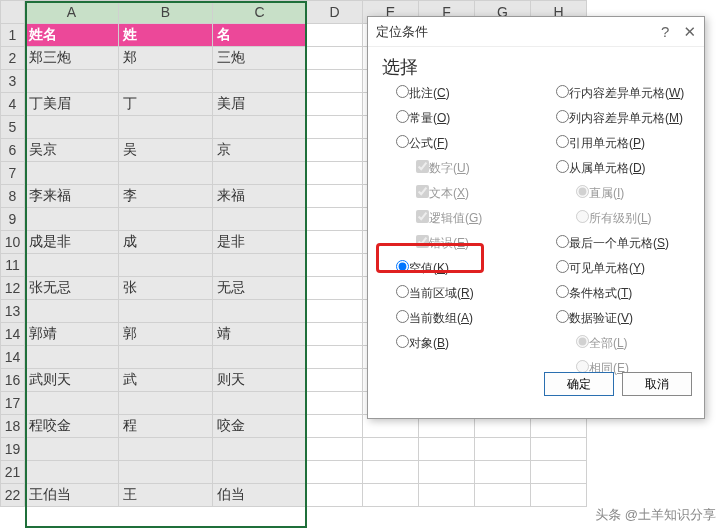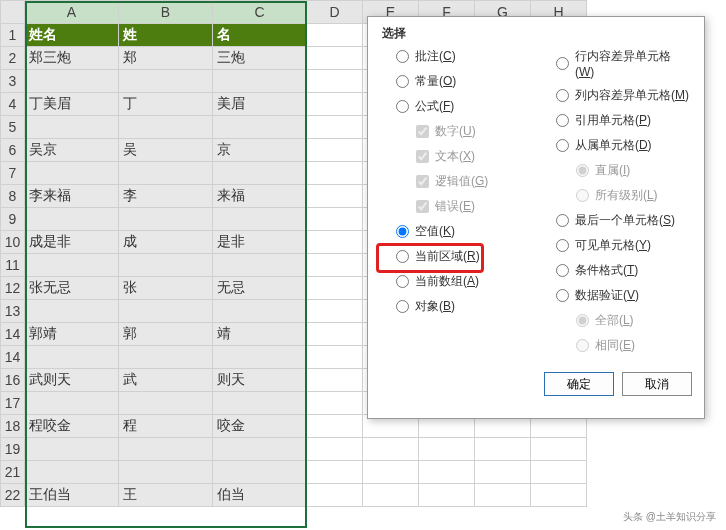--- a/index.html
+++ b/index.html
@@ -8,49 +8,49 @@
   
   .sheet { position: absolute; left: 0; top: 0; border-collapse: collapse; }
   .sheet td, .sheet th { border: 1px solid #d0d0d0; font-size: 14px; height: 23px; vertical-align: middle; }
   .col-hdr { background: #e6e6e6; text-align: center; color: #444; font-weight: normal; }
   .col-hdr.sel { background: #c8e0c8; }
   .row-hdr { background: #e6e6e6; text-align: center; color: #444; font-weight: normal; width: 24px; }
   .ch0 { width: 24px; } .chA { width: 94px; } .chB { width: 94px; } .chC { width: 94px; }
   .chD { width: 56px; } .chE { width: 56px; } .chF { width: 56px; } .chG { width: 56px; } .chH { width: 56px; }
 
   .cell { background: #fff; padding-left: 4px; color: #333; }
-  .hdr-cell { background: #4d7c0f; color: #fff; font-weight: bold; padding-left: 4px; }
+  .hdr-cell { background: #ec4899; color: #fff; font-weight: bold; padding-left: 4px; }
   .sel-cell { background: #e8e8e8; }
 
   
   .sel-border { position: absolute; border: 2px solid #1f6f3a; pointer-events: none; left: 25px; top: 1px; width: 282px; height: 527px; }
 
   
   .dialog { position: absolute; left: 367px; top: 16px; width: 338px; height: 403px; background: #fff; border: 1px solid #999; box-shadow: 2px 2px 8px rgba(0,0,0,0.25); }
   .dlg-title { height: 30px; line-height: 30px; padding: 0 8px; font-size: 13px; color: #333; display: flex; justify-content: space-between; align-items: center; border-bottom: 1px solid #eee; }
   .dlg-title .right { display: flex; gap: 14px; color: #666; }
   .dlg-title .right span { cursor: pointer; font-size: 15px; }
   .dlg-body { padding: 8px 14px; color: #333; }
-  .section-label { font-size: 12px; color: #333; margin-bottom: 6px; font-weight: bold; }
+  .section-label { font-size: 18px; color: #333; margin-bottom: 6px; }
   .opts { display: flex; }
   .colL, .colR { display: flex; flex-direction: column; gap: 8px; }
   .colL { width: 162px; }
   .colR { width: 150px; }
-  .opt { display: flex; align-items: center; gap: 6px; font-size: 12px; color: #333; padding-left: 14px; }
+  .opt { display: flex; align-items: flex-start; gap: 0; font-size: 12px; color: #333; padding-left: 14px; }
   .opt.sub { padding-left: 34px; color: #999; }
   .opt input[type=radio], .opt input[type=checkbox] { width: 13px; height: 13px; }
   .opt.sub input { accent-color: #999; }
   .opt label u { text-decoration: underline; }
   .highlight-box { position: absolute; border: 3px solid #e02020; border-radius: 4px; left: 376px; top: 243px; width: 108px; height: 30px; pointer-events: none; }
 
   .dlg-buttons { position: absolute; right: 12px; bottom: 22px; display: flex; gap: 8px; }
   .dlg-buttons button { width: 70px; height: 24px; font-size: 12px; background: #fdfdfd; border: 1px solid #888; cursor: pointer; }
   .dlg-buttons button.primary { border: 1.5px solid #2a6fb0; }
 
-  .watermark { position: absolute; right: 10px; bottom: 6px; font-size: 10px; color: #888; }
+  .watermark { position: absolute; right: 10px; bottom: 6px; font-size: 13px; color: #888; }
 </style>
 </head>
 <body>
 
 <table class="sheet">
   <tbody>
       <tr>
     <th class="col-hdr ch0"></th>
     <th class="col-hdr sel chA">A</th>
     <th class="col-hdr sel chB">B</th>
@@ -293,20 +293,27 @@
         <td class="cell"></td>
         <td class="cell"></td>
         <td class="cell"></td>
       </tr>
     </tbody>
 </table>
 
 <div class="sel-border"></div>
 
 <div class="dialog">
+  <div class="dlg-title">
+    <span>定位条件</span>
+    <div class="right">
+      <span>?</span>
+      <span>✕</span>
+    </div>
+  </div>
   <div class="dlg-body">
     <div class="section-label">选择</div>
     <div class="opts">
       <div class="colL" id="colL">
           <div class="opt">
             <input type="radio" name="grpL" style="">
             <label>批注(<u>C</u>)</label>
           </div>
           <div class="opt">
             <input type="radio" name="grpL" style="">

